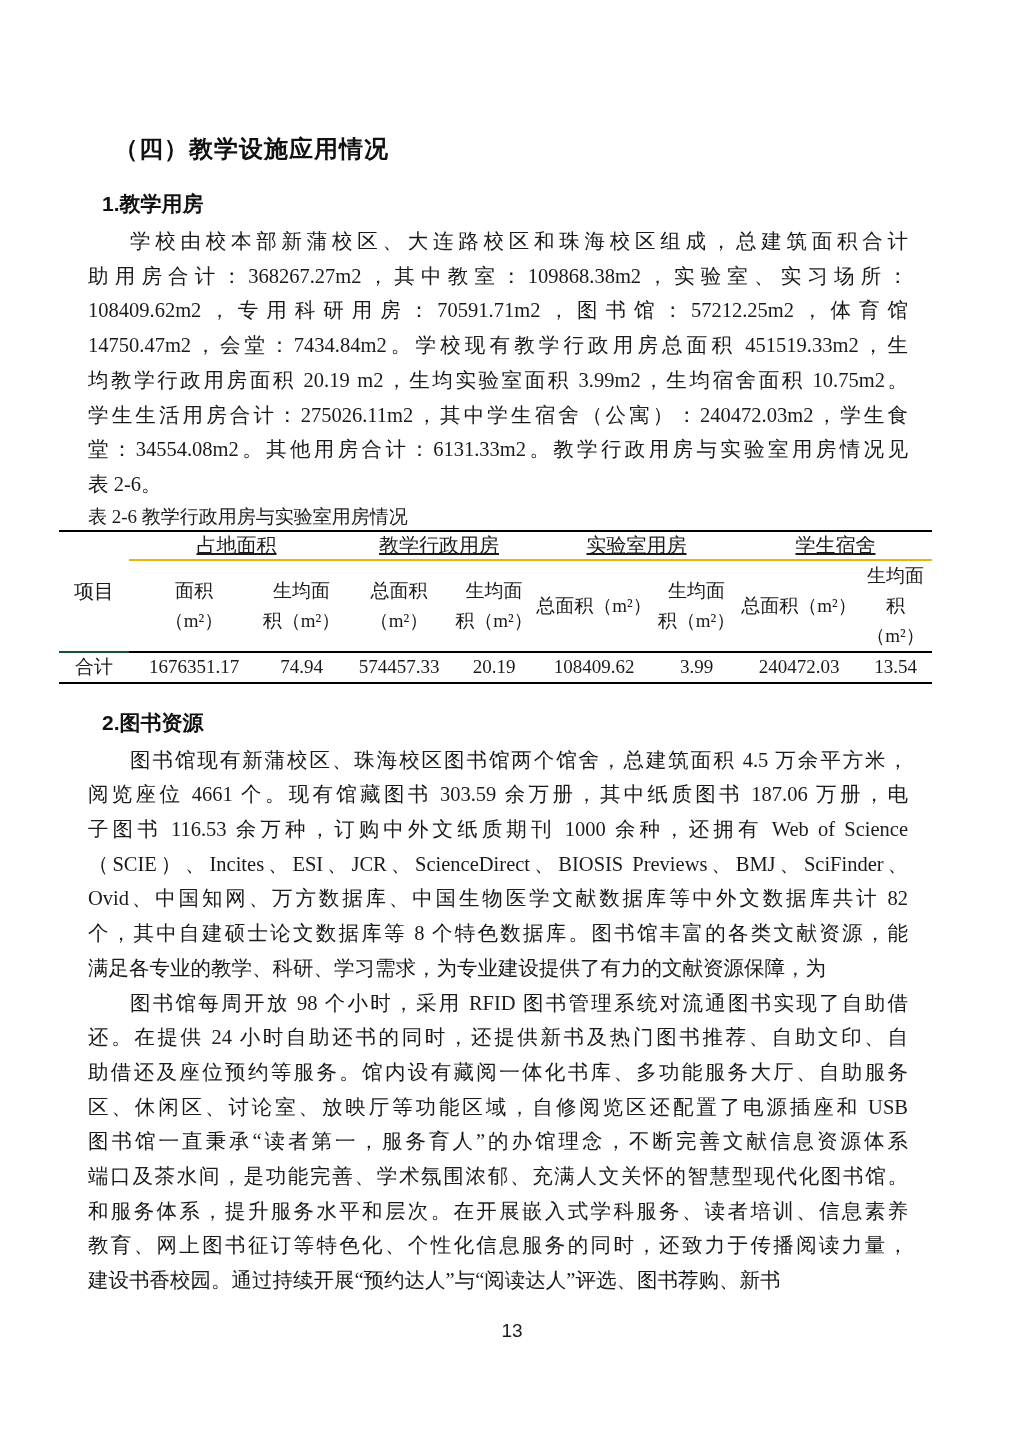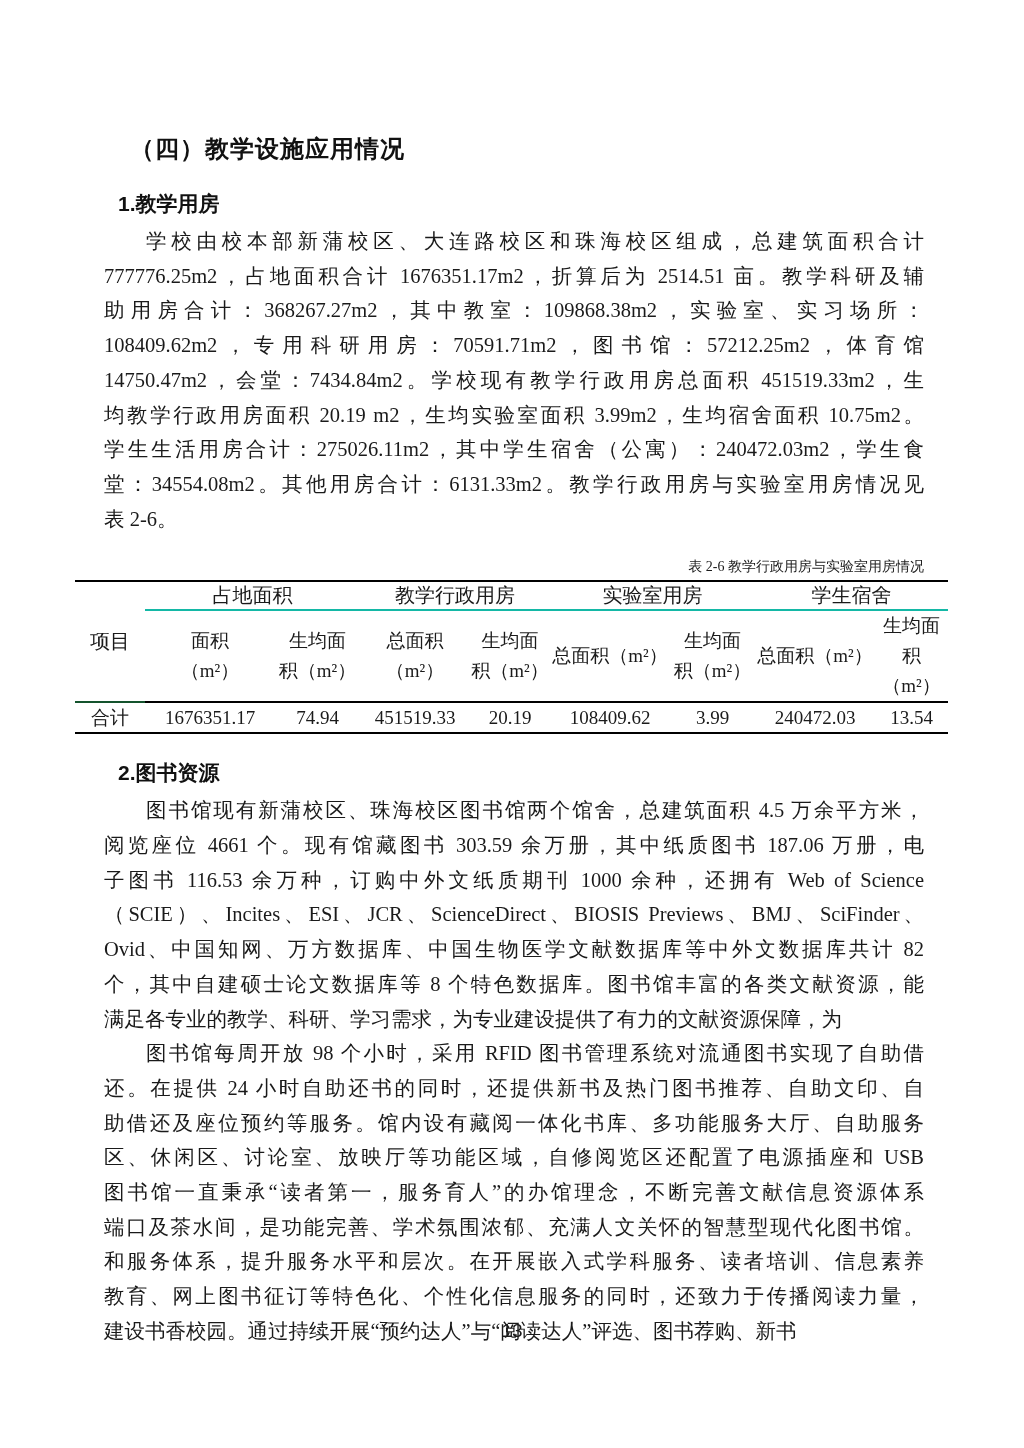--- a/index.html
+++ b/index.html
@@ -8,21 +8,21 @@
     width: 1024px;
     height: 1448px;
     margin: 0 auto;
     background: #ffffff;
     color: #1a1a1a;
     font-family: "Liberation Serif", "DejaVu Serif", serif;
     overflow: hidden;
   }
   .content {
     position: absolute;
-    left: 104px;
+    left: 88px;
     top: 0;
     width: 820px;
   }
   .h1 {
     margin: 133px 0 0 26px;
     font-family: "Liberation Sans", "DejaVu Sans", sans-serif;
     font-weight: bold;
     font-size: 24px;
     line-height: 32px;
     letter-spacing: 1px;
@@ -40,44 +40,44 @@
   .para .line {
     line-height: 34.7px;
     text-align: justify;
     text-align-last: justify;
     white-space: normal;
   }
   .para .line:first-child { text-indent: 2.05em; }
   .para .line:last-child { text-align-last: left; }
 
   .table-caption {
-    margin-top: 19px;
-    text-align: right;
-    font-size: 14px;
+    margin-top: 3px;
+    text-align: left;
+    font-size: 19px;
     line-height: 23px;
   }
   table.t26 {
     margin-top: 2px;
     margin-left: -29px;
     width: 873px;
     border-collapse: collapse;
     table-layout: fixed;
     border-top: 2.5px solid #000;
     border-bottom: 2.5px solid #000;
     font-size: 19px;
   }
   table.t26 th, table.t26 td {
     font-weight: normal;
     padding: 0;
     text-align: center;
     vertical-align: middle;
     white-space: pre-line;
   }
   tr.group-row { height: 27px; }
-  tr.group-row th.group { border-bottom: 2px solid #14b8a6; font-size: 20px; }
+  tr.group-row th.group { border-bottom: 2px solid #eab308; font-size: 20px; text-decoration: underline; }
   tr.group-row th.project { font-size: 20px; }
   tr.sub-row { height: 88px; }
   tr.sub-row th { border-bottom: 2px solid #000; line-height: 30px; }
   th.project { border-bottom: 2px solid #14532d; }
   tr.data-row { height: 31px; }
 
   .pagenum {
     position: absolute;
     left: 0; right: 0;
     top: 1320px;
@@ -91,21 +91,20 @@
 
 <div class="page">
   <div class="content">
 
     <div class="h1">（四）教学设施应用情况</div>
 
     <div class="h2">1.教学用房</div>
 
     <div class="para">
         <div class="line">学校由校本部新蒲校区、大连路校区和珠海校区组成，总建筑面积合计</div>
-        <div class="line">777776.25m2，占地面积合计 1676351.17m2，折算后为 2514.51 亩。教学科研及辅</div>
         <div class="line">助用房合计：368267.27m2，其中教室：109868.38m2，实验室、实习场所：</div>
         <div class="line">108409.62m2，专用科研用房：70591.71m2，图书馆：57212.25m2，体育馆</div>
         <div class="line">14750.47m2，会堂：7434.84m2。学校现有教学行政用房总面积 451519.33m2，生</div>
         <div class="line">均教学行政用房面积 20.19 m2，生均实验室面积 3.99m2，生均宿舍面积 10.75m2。</div>
         <div class="line">学生生活用房合计：275026.11m2，其中学生宿舍（公寓）：240472.03m2，学生食</div>
         <div class="line">堂：34554.08m2。其他用房合计：6131.33m2。教学行政用房与实验室用房情况见</div>
         <div class="line">表 2-6。</div>
       </div>
 
     <div class="table-caption">表 2-6 教学行政用房与实验室用房情况</div>
@@ -142,21 +141,21 @@
         <th>生均面
 积（m²）</th>
         <th>总面积（m²）</th>
         <th>生均面
 积（m²）</th>
       </tr>
       <tr class="data-row">
         <td>合计</td>
         <td>1676351.17</td>
         <td>74.94</td>
-        <td>451519.33</td>
+        <td>574457.33</td>
         <td>20.19</td>
         <td>108409.62</td>
         <td>3.99</td>
         <td>240472.03</td>
         <td>13.54</td>
       </tr>
     </tbody>
       </table>
 
     <div class="h2" style="">2.图书资源</div>

